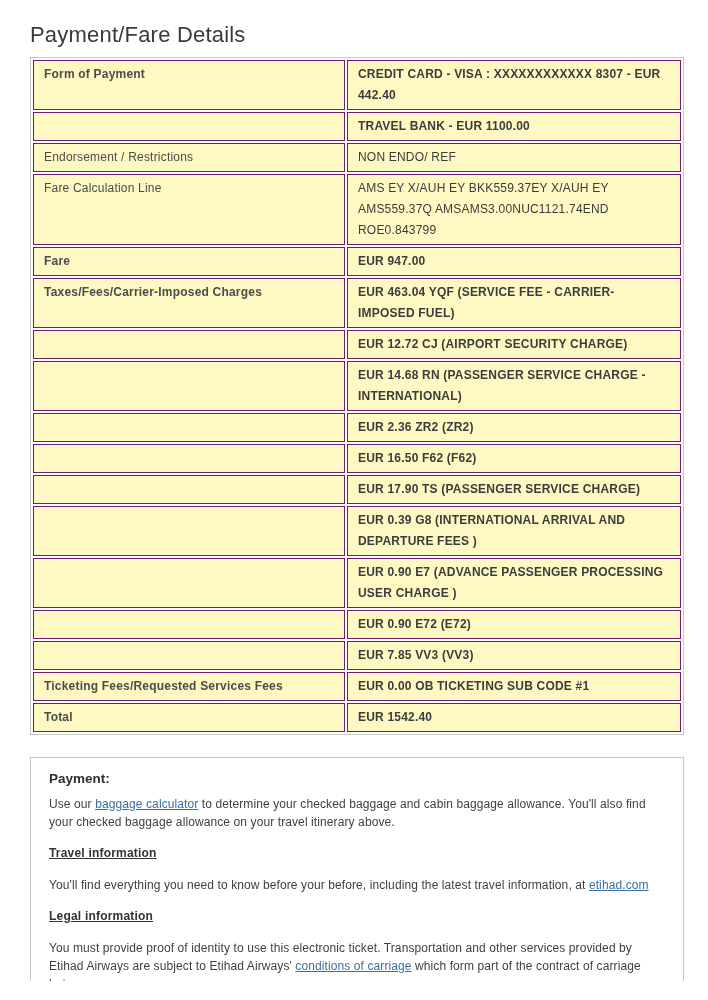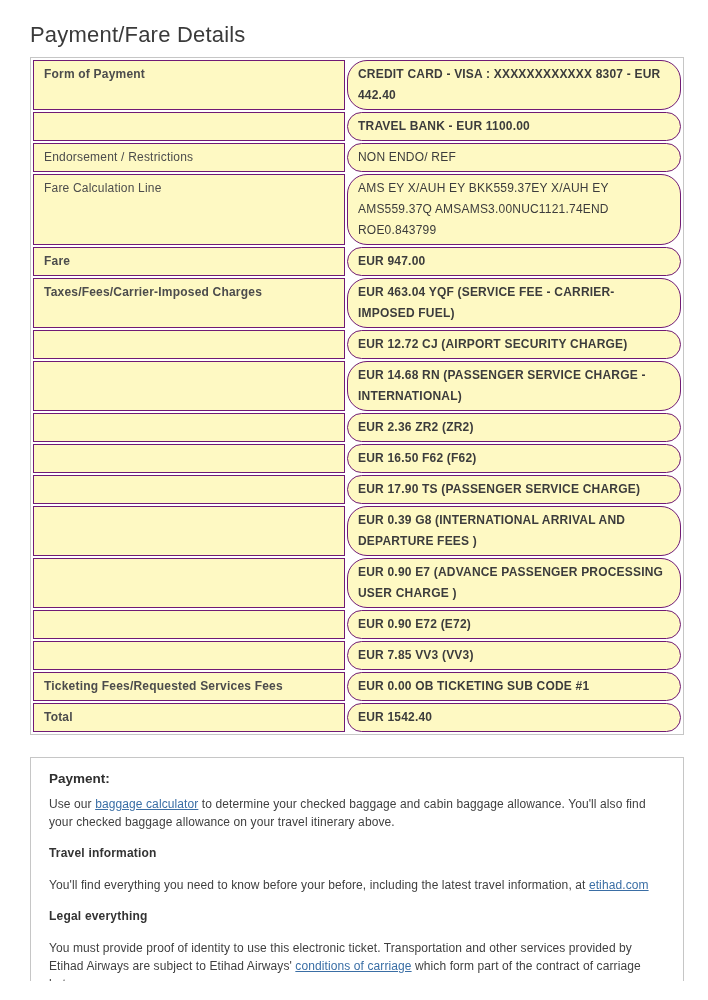--- a/index.html
+++ b/index.html
@@ -31,21 +31,21 @@
   table.fare-table td {
     border: 1px solid #701a75;
     vertical-align: top;
     padding: 3px 10px;
     font-size: 12px;
     line-height: 21px;
     letter-spacing: 0.2px;
     background: #fef9c3;
   }
   td.label { width: 312px; color: #4c4c4c; }
-  td.value { color: #3c3c3c; border-radius: 20px; }
+  td.value { color: #3c3c3c; }
   .b { font-weight: bold; }
 
   .notice-box {
     margin-top: 22px;
     width: 654px;
     height: 224px;
     border: 1px solid #c6c6c6;
     border-bottom: none;
     padding: 13px 18px 0 18px;
     overflow: hidden;
@@ -63,20 +63,21 @@
     letter-spacing: 0.1px;
     color: #3f3f3f;
     margin: 0 0 15px 0;
   }
   .sub-heading {
     font-size: 12px;
     font-weight: bold;
     color: #333333;
     margin: 0 0 16px 0;
     letter-spacing: 0.2px;
+    text-decoration: underline;
   }
   a.doc-link {
     color: #3a6ea5;
     text-decoration: underline;
     cursor: pointer;
   }
 </style>
 </head>
 <body>
 
@@ -159,18 +160,18 @@
 
   <div class="notice-box">
     <div class="notice-heading">Payment:</div>
 
     <p><span>Use our </span><a class="doc-link">baggage calculator</a><span> to determine your checked baggage and cabin baggage allowance. You'll also find your checked baggage allowance on your travel itinerary above.</span></p>
 
     <div class="sub-heading">Travel information</div>
 
     <p><span>You'll find everything you need to know before your before, including the latest travel information, at </span><a class="doc-link">etihad.com</a></p>
 
-    <div class="sub-heading">Legal everything</div>
+    <div class="sub-heading">Legal information</div>
 
     <p><span>You must provide proof of identity to use this electronic ticket. Transportation and other services provided by Etihad Airways are subject to Etihad Airways' </span><a class="doc-link">conditions of carriage</a><span> which form part of the contract of carriage between you</span></p>
   </div>
 
 </div>
 
 </body></html>

